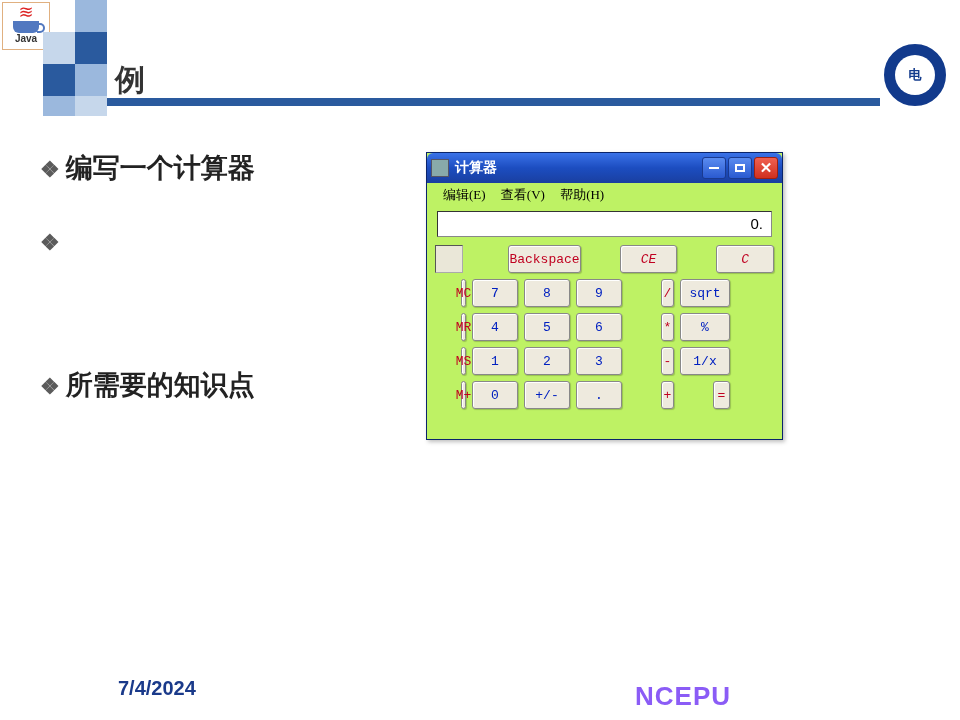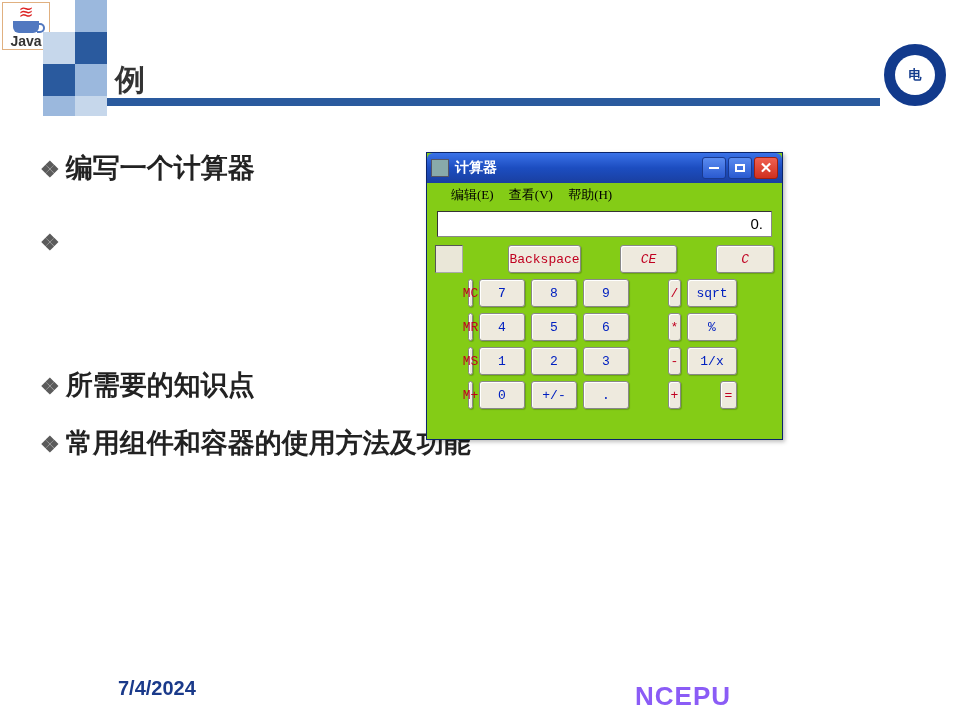--- a/index.html
+++ b/index.html
@@ -15,21 +15,21 @@
   .java-logo {
     position: absolute;
     top: 2px; left: 2px;
     width: 48px; height: 48px;
     border: 1px solid #e0b080;
     background: #fff;
   }
   .java-logo .steam { color: #d22; font-size: 18px; text-align:center; line-height:14px; margin-top:2px;}
   .java-logo .cup { height: 12px; background: #5178c0; margin: 2px 10px 0; border-radius: 0 0 6px 6px; position:relative; }
   .java-logo .cup::after{content:"";position:absolute;right:-6px;top:2px;width:6px;height:6px;border:2px solid #5178c0;border-left:none;border-radius:0 6px 6px 0;}
-  .java-logo .txt { font-size:14px; text-align:center; color:#333; font-weight:bold;}
+  .java-logo .txt { font-size:10px; text-align:center; color:#333; font-weight:bold;}
 
   
   .deco { position:absolute; }
   .sq1 { top:0; left:75px; width:32px; height:32px; background:#9bb8dd; }
   .sq2 { top:32px; left:43px; width:32px; height:32px; background:#c6d7eb; }
   .sq3 { top:32px; left:75px; width:32px; height:32px; background:#2a5a9e; }
   .sq4 { top:64px; left:43px; width:32px; height:32px; background:#2a5a9e; }
   .sq5 { top:64px; left:75px; width:32px; height:32px; background:#9bb8dd; }
   .sq6 { top:96px; left:43px; width:32px; height:20px; background:#9bb8dd; }
   .sq7 { top:96px; left:75px; width:32px; height:20px; background:#c6d7eb; }
@@ -60,42 +60,42 @@
   .bullet.tight{margin-bottom:22px;}
 
   .footer-date{ position:absolute; bottom:20px; left:118px; font-weight:bold; color:#1a3a8a; font-size:20px;}
   .footer-org{ position:absolute; bottom:8px; left:635px; font-weight:bold; color:#8b5cf6; font-size:26px; letter-spacing:1px;}
 
   
   .calc-window{
     position:absolute;
     top:152px; left:426px;
     width:357px; height:288px;
-    background:#84cc16;
+    background:#bef264;
     border:1px solid #0a246a;
     box-shadow:2px 2px 4px rgba(0,0,0,.25);
   }
   .calc-titlebar{
     height:30px;
     background:linear-gradient(to bottom,#3a72e8 0%,#1c4dc0 50%,#1a3fa0 100%);
     border-radius:6px 6px 0 0;
     display:flex;align-items:center;
     padding:0 4px;
     color:#fff;font-size:14px;font-weight:bold;
     font-family: SimSun, sans-serif;
   }
   .calc-titlebar .tb-icon{width:18px;height:18px;background:#8aa;border:1px solid #556;margin-right:6px;display:inline-block;}
   .calc-titlebar .spacer{flex:1;}
   .tb-btn{width:24px;height:22px;margin-left:2px;border-radius:3px;display:flex;align-items:center;justify-content:center;font-family:Arial;font-size:13px;font-weight:bold;}
   .tb-min,.tb-max{background:linear-gradient(#5a8cf0,#2a5ad0);color:#fff;border:1px solid #1a3a90;}
   .tb-close{background:linear-gradient(#f06050,#d03020);color:#fff;border:1px solid #a02010;font-size:15px;}
   .tb-min span{border-bottom:2px solid #fff;width:10px;display:block;}
   .tb-max span{border:2px solid #fff;width:10px;height:8px;display:block;}
 
-  .calc-menu{padding:3px 24px;font-size:13px;color:#000;font-family:SimSun;}
+  .calc-menu{padding:3px 16px;font-size:13px;color:#000;font-family:SimSun;}
   .calc-menu span{margin-right:12px;}
 
   .calc-display{
     margin:4px 10px 6px; height:26px;
     background:#fff;border:1px inset #888;
     text-align:right;padding:3px 8px;font-size:15px;font-family:Arial;
   }
 
   .calc-row{display:flex;padding:2px 8px;gap:6px;}
   .mem-ind{width:38px;height:28px;border:1px inset #aaa;background:#eae7d8;}
@@ -104,21 +104,21 @@
     height:28px;
     background:#eeeade;border:1px solid #888;border-radius:3px;
     box-shadow:inset 1px 1px 0 #fff, 1px 1px 1px rgba(0,0,0,.2);
     font-size:13px;font-family:"Courier New",monospace;
     display:flex;align-items:center;justify-content:center;
     cursor:pointer;
   }
   .bw-xl{width:92px;} .bw-l{width:78px;font-style:italic;}
   .red{color:#c00020;margin-left:33px;} .blue{color:#0020c0;}
 
-  .grid{display:grid;grid-template-columns:38px 46px 46px 46px 46px 50px;gap:6px;padding:4px 8px;}
+  .grid{display:grid;grid-template-columns:38px 46px 46px 46px 46px 50px;gap:6px;padding:4px 1px;}
   .grid .calc-btn{width:auto;}
 </style>
 </head>
 <body>
 
 <div class="java-logo">
   <div class="steam">≋</div>
   <div class="cup"></div>
   <div class="txt">Java</div>
 </div>
@@ -135,21 +135,20 @@
 <div class="title-text">例</div>
 
 <div class="crest">
   <div class="crest-inner">电</div>
 </div>
 
 <div class="content">
   <div class="bullet">编写一个计算器</div>
   <div class="bullet" style="margin-bottom:110px"></div>
   <div class="bullet tight">所需要的知识点</div>
-  <div class="bullet tight">常用组件和容器的使用方法及功能</div>
 </div>
 
 <div class="footer-date">7/4/2024</div>
 <div class="footer-org">NCEPU</div>
 
 <div class="calc-window">
   <div class="calc-titlebar">
     <span class="tb-icon"></span>
     <span>计算器</span>
     <span class="spacer"></span>

